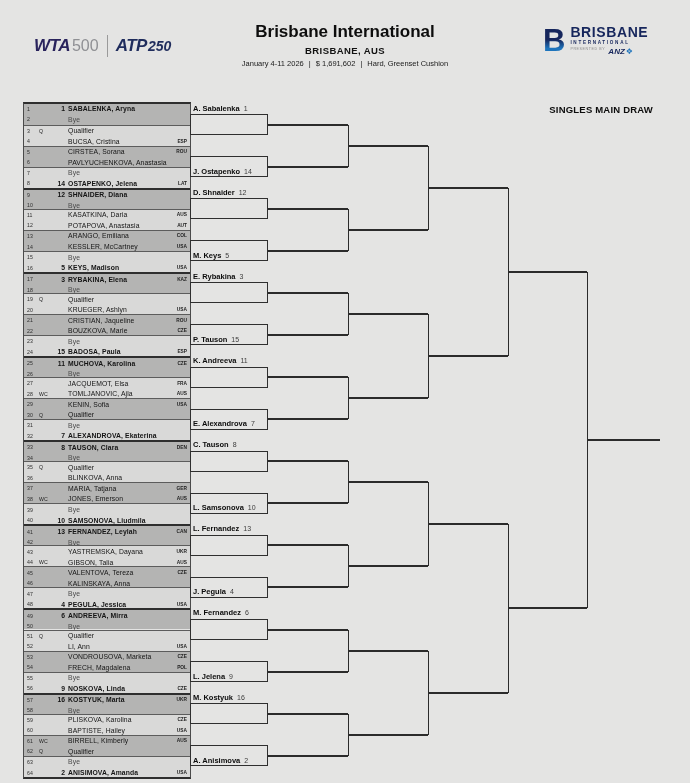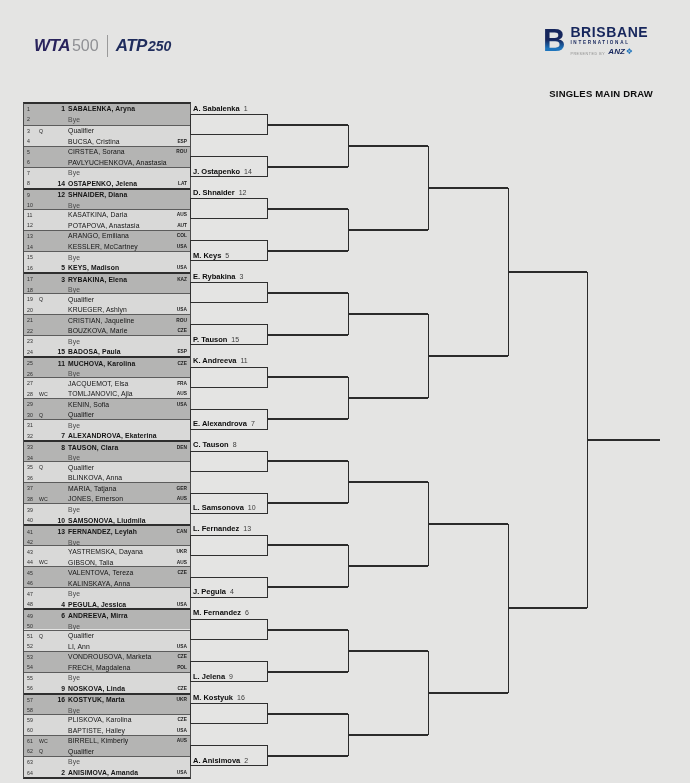--- a/index.html
+++ b/index.html
@@ -20,26 +20,26 @@
   .t-details{font-size:7.5px;color:#1a1a1a;margin-top:3px;}
   .t-details .sep{margin:0 5px;}
 
   .logo-block{position:absolute;left:543px;top:26px;display:flex;}
   .logo-b{font-size:31px;font-weight:800;color:#16265c;line-height:30px;
           background:linear-gradient(180deg,#16265c 45%,#1e74bc 75%);
           -webkit-background-clip:text;background-clip:text;-webkit-text-fill-color:transparent;}
   .logo-right{margin-left:5px;}
   .logo-name{font-size:14px;font-weight:800;color:#16265c;letter-spacing:0.6px;line-height:13px;}
   .logo-sub{font-size:4.6px;font-weight:700;color:#16265c;letter-spacing:1.7px;margin-top:1px;}
-  .logo-presented{margin-top:2px;display:flex;align-items:flex-end;}
+  .logo-presented{margin-top:2px;display:flex;align-items:flex-start;}
   .logo-presby{font-size:3.6px;color:#8a8a8a;letter-spacing:0.6px;margin-right:3px;}
   .logo-anz{font-size:8px;font-weight:800;font-style:italic;color:#16265c;}
   .logo-diamond{font-size:8px;color:#1e74bc;margin-left:1px;}
 
-  .draw-label{position:absolute;right:37px;top:88px;font-size:9.5px;font-weight:800;color:#0c0c0c;letter-spacing:0.2px;}
+  .draw-label{position:absolute;right:37px;top:104px;font-size:9.5px;font-weight:800;color:#0c0c0c;letter-spacing:0.2px;}
 
   
   #bracket{position:absolute;left:0;top:0;width:690px;height:783px;}
   .tbl-frame{position:absolute;border:1px solid #4a4a4a;border-top:2px solid #2e2e2e;border-bottom:2px solid #2e2e2e;box-sizing:border-box;}
   .pair{position:absolute;box-sizing:border-box;border-top:1px solid #5c5c5c;}
   .pair.first{border-top:none;}
   .pair.heavy{border-top:2px solid #2e2e2e;}
   .pair.dark{background:#b4b4b3;}
   .pair.light{background:#d9d9d8;}
   .drow{display:flex;align-items:center;height:10.52px;font-size:6.8px;color:#141414;white-space:nowrap;overflow:hidden;}
@@ -69,20 +69,27 @@
 <div id="page">
 
   <div class="badges">
     <span class="wta-org">WTA</span>
       <span class="wta-tier">500</span>
     <span class="badge-divider"></span>
     <span class="atp-org">ATP</span>
       <span class="atp-tier">250</span>
   </div>
 
+  <div class="title-block">
+    <div class="t-title">Brisbane International</div>
+    <div class="t-loc">BRISBANE, AUS</div>
+    <div class="t-details">
+      <span>January 4-11 2026</span><span class="sep">|</span><span>$ 1,691,602</span><span class="sep">|</span><span>Hard, Greenset Cushion</span>
+    </div>
+  </div>
 
   <div class="logo-block">
     <div class="logo-b">B</div>
     <div class="logo-right">
       <div class="logo-name">BRISBANE</div>
       <div class="logo-sub">INTERNATIONAL</div>
       <div class="logo-presented">
         <span class="logo-presby">PRESENTED BY</span>
         <span class="logo-anz">ANZ</span>
         <span class="logo-diamond">❖</span>

